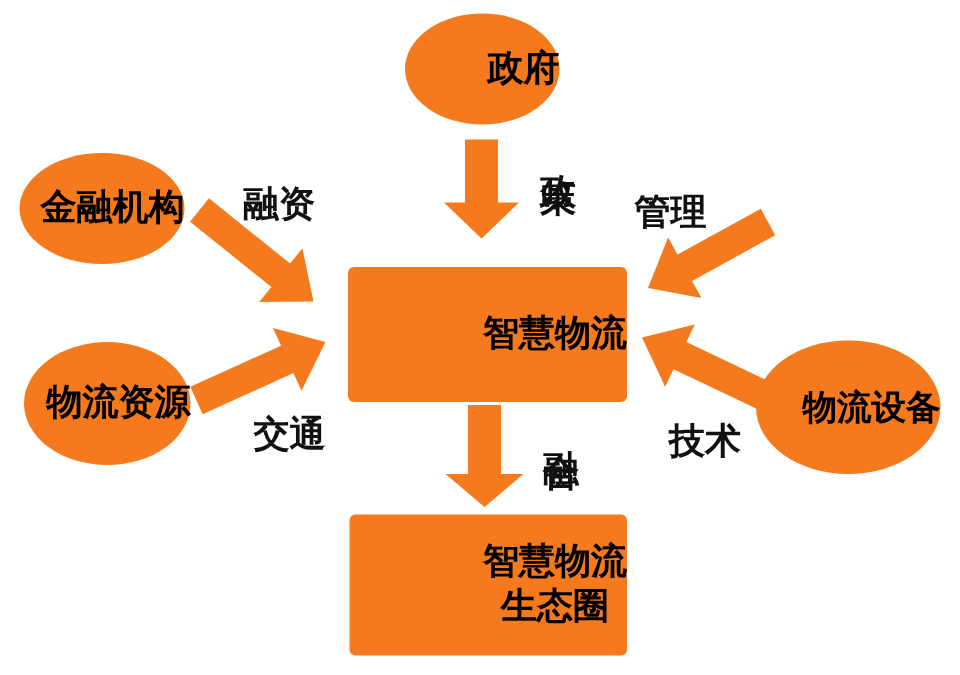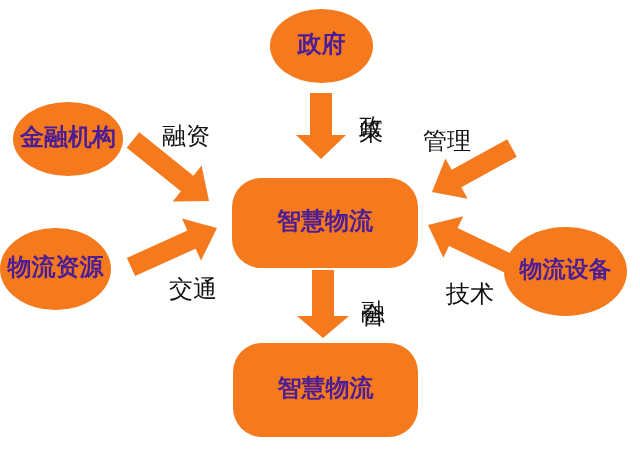--- a/index.html
+++ b/index.html
@@ -17,44 +17,43 @@
     position: absolute;
     left: 0; top: 0;
     width: 640px; height: 450px;
     pointer-events: none;
   }
 
   .node {
     position: absolute;
     display: flex;
     align-items: center;
-    justify-content: center;
+    justify-content: flex-end;
     text-align: center;
     background: #f5791d;
-    color: #4c1d95;
+    color: #000000;
     font-weight: bold;
     font-size: 24px;
     line-height: 1.25;
-    font-family: Liberation Mono, monospace;
   }
   .ellipse { border-radius: 50%; }
-  .roundbox { border-radius: 29px; }
+  .roundbox { border-radius: 4px; }
 
   .node-government    { left: 270px; top:   9px; width: 103px; height: 74px; }
   .node-financial     { left:  13px; top:  102px; width: 110px; height: 74px; }
-  .node-resources     { left:   0; top: 228px; width: 111px; height: 82px; }
+  .node-resources     { left:   16px; top: 228px; width: 111px; height: 82px; }
   .node-enterprises   { left: 514px; top:  91px; width: 116px; height: 74px; }
   .node-manufacturers { left: 504px; top: 227px; width: 123px; height: 89px; font-size: 23px; }
   .node-industry      { left: 232px; top: 178px; width: 186px; height: 90px; }
   .node-ecosystem     { left: 233px; top: 343px; width: 185px; height: 94px; }
 
   .edge-label {
     position: absolute;
     color: #111111;
-    font-weight: normal;
+    font-weight: bold;
     font-size: 24px;
     white-space: nowrap;
   }
   .edge-label.vertical {
     writing-mode: vertical-rl;
     text-orientation: upright;
     letter-spacing: 3px;
   }
 
   .label-policy      { left: 355px; top:  97px; }
@@ -99,20 +98,21 @@
 
   <div class="node roundbox node-industry">
     <span>
       <span>智慧物流</span><br>
     </span>
   </div>
 
   <div class="node roundbox node-ecosystem">
     <span>
       <span>智慧物流</span><br>
+      <span>生态圈</span>
     </span>
   </div>
 
   <div class="edge-label vertical label-policy">政策</div>
   <div class="edge-label label-financing">融资</div>
   <div class="edge-label label-transport">交通</div>
   <div class="edge-label label-management">管理</div>
   <div class="edge-label label-technology">技术</div>
   <div class="edge-label vertical label-integration">融合</div>
 

